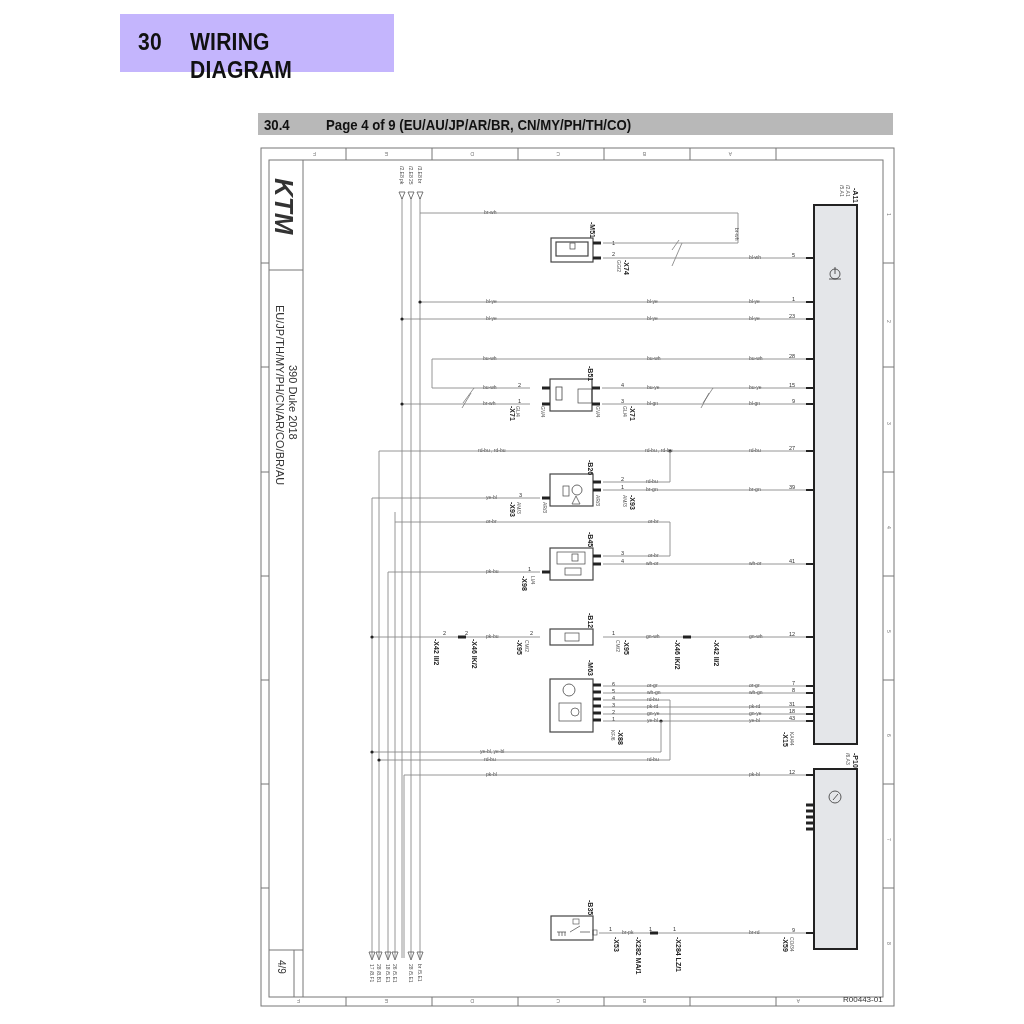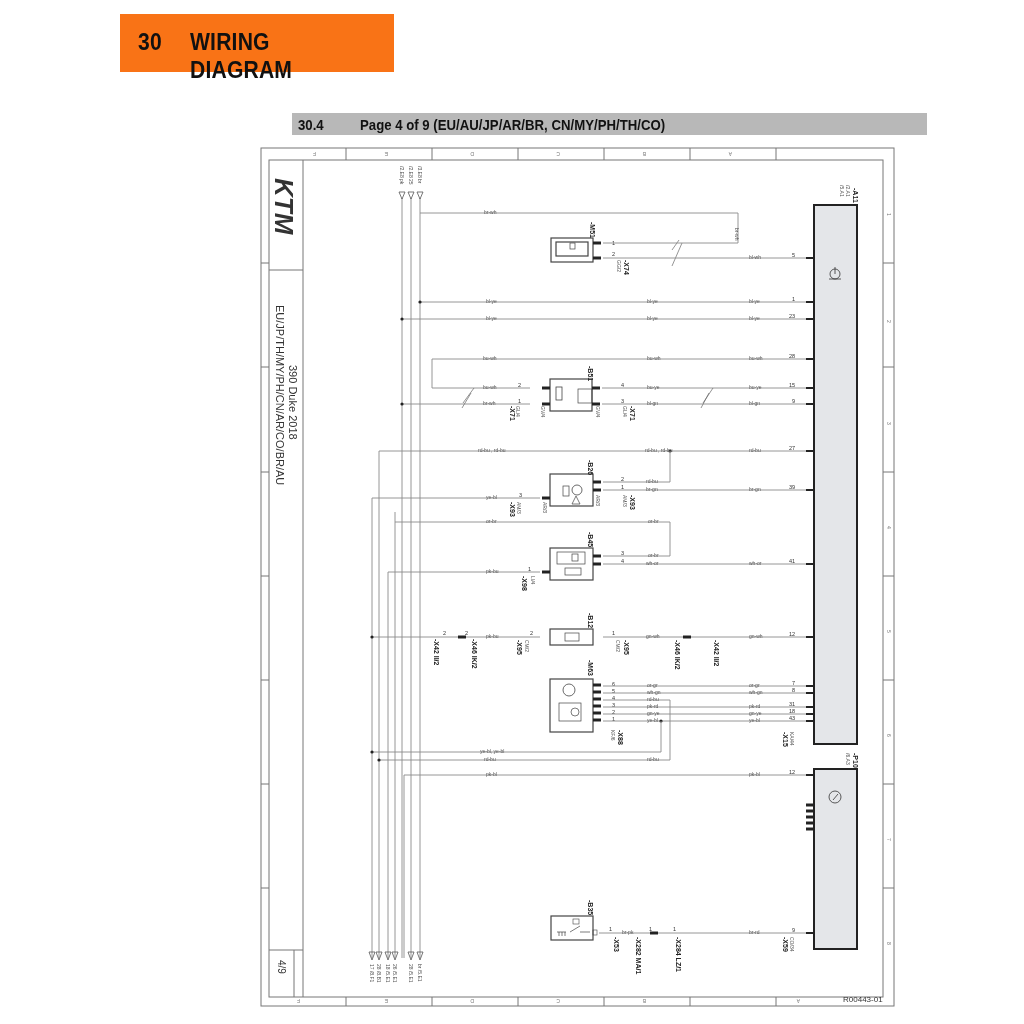--- a/index.html
+++ b/index.html
@@ -1,21 +1,21 @@
 <!DOCTYPE html>
 <html><head>
 <meta charset="utf-8">
 <style>
   html, body { margin:0; padding:0; background:#ffffff; }
   body { width:1024px; height:1024px; position:relative; overflow:hidden; font-family:"Liberation Sans", sans-serif; }
-  .chapter-bar { position:absolute; left:120px; top:14px; width:274px; height:58px; background:#f97316; }
+  .chapter-bar { position:absolute; left:120px; top:14px; width:274px; height:58px; background:#c4b5fd; }
   .chapter-bar span { position:absolute; top:14px; font-family:"Liberation Sans", sans-serif; font-weight:bold; font-size:24px; color:#111; letter-spacing:0.2px; transform:scaleX(0.88); transform-origin:left; }
   .chapter-num { left:18px; }
   .chapter-title { left:70px; }
-  .section-bar { position:absolute; left:258px; top:113px; width:635px; height:22px; background:#b8b8b8;margin-left:34px; }
+  .section-bar { position:absolute; left:258px; top:113px; width:635px; height:22px; background:#b8b8b8; }
   .section-bar span { position:absolute; top:3px; font-weight:bold; font-size:15px; color:#111; transform:scaleX(0.88); transform-origin:left; white-space:nowrap; }
   .section-num { left:6px; }
   .section-title { left:68px; }
   svg#diagram { position:absolute; left:0; top:0; }
   svg text { font-family:"Liberation Sans", sans-serif; fill:#333; }
 </style>
 </head>
 <body>
 
 <div class="chapter-bar">

